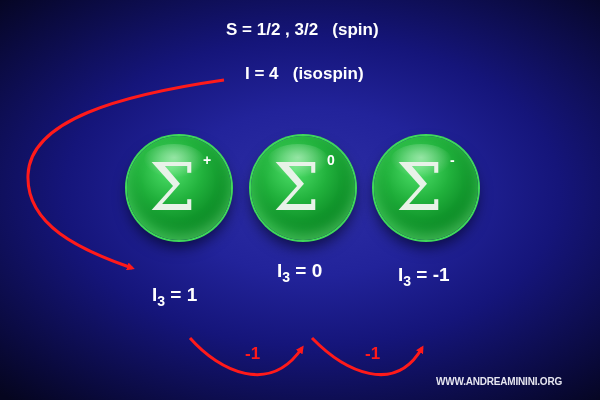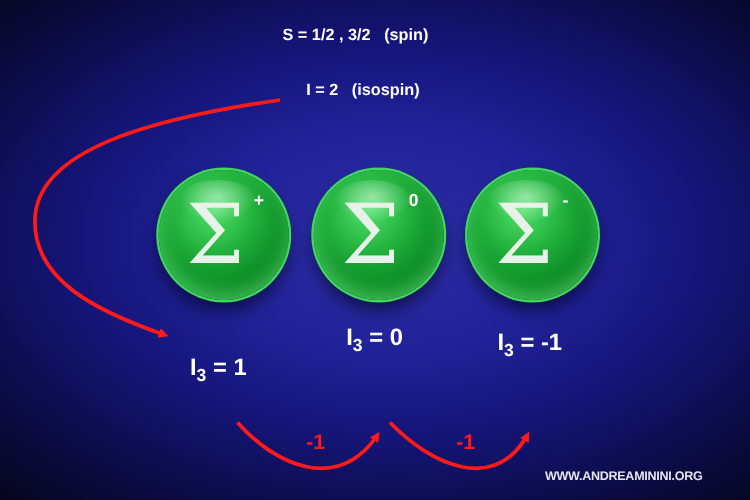--- a/index.html
+++ b/index.html
@@ -2,21 +2,21 @@
 <html><head>
   <meta charset="utf-8">
   <style>
     html, body { margin: 0; padding: 0; }
     body {
       width: 600px; height: 400px; overflow: hidden; position: relative;
       background: radial-gradient(ellipse 75% 70% at 52% 48%, #2e2fa6 0%, #22239a 30%, #15157a 55%, #0a0a3e 85%, #05051f 100%);
       font-family: "Liberation Sans", sans-serif;
     }
     .txt { position: absolute; color: #ffffff; font-weight: bold; white-space: pre; }
-    .title { font-size: 13px; }
+    .title { font-size: 17px; }
     .i3 { font-size: 19px; }
     .i3 sub { font-size: 14px; vertical-align: -5px; }
     .minus { position: absolute; color: #ff1a1a; font-weight: bold; font-size: 17px; }
     .url { position: absolute; color: #e6e6f0; font-weight: bold; font-size: 10px; letter-spacing: -0.2px; }
     .sphere {
       position: absolute; width: 104px; height: 104px; border-radius: 50%;
       background: radial-gradient(circle at 42% 32%, #4fe06a 0%, #21b13c 35%, #0b8a25 65%, #06661a 85%, #0a5a18 100%);
       box-shadow: 0 0 0 2px #3fd85a, 0 8px 14px rgba(0,0,20,0.6), inset 0 -6px 14px rgba(120,255,140,0.5);
     }
     .sphere::before {
@@ -40,21 +40,21 @@
     <marker id="ah" markerWidth="8" markerHeight="8" refX="5" refY="4" orient="auto" markerUnits="userSpaceOnUse">
       <path d="M0,0 L8,4 L0,8 Z" fill="#ff1a1a"></path>
     </marker>
   </defs>
   <path d="M224,80 C120,95 30,120 28,175 C26,225 80,250 132,268" stroke="#ff1a1a" stroke-width="3" fill="none" marker-end="url(#ah)"></path>
   <path d="M190,338 C220,372 270,395 302,348" stroke="#ff1a1a" stroke-width="3" fill="none" marker-end="url(#ah)"></path>
   <path d="M312,338 C345,372 395,395 422,348" stroke="#ff1a1a" stroke-width="3" fill="none" marker-end="url(#ah)"></path>
 </svg>
 
 <div class="txt title" style="left:226px; top:20px;">S = 1/2 , 3/2   (spin)</div>
-<div class="txt title" style="left:245px; top:64px;">I = 2   (isospin)</div>
+<div class="txt title" style="left:245px; top:64px;">I = 4   (isospin)</div>
 
 <div class="sphere" style="left:127px; top:136px;">
   <span class="sigma">Σ</span>
   <span class="charge">+</span>
 </div>
 <div class="sphere" style="left:251px; top:136px;">
   <span class="sigma">Σ</span>
   <span class="charge">0</span>
 </div>
 <div class="sphere" style="left:374px; top:136px;">

